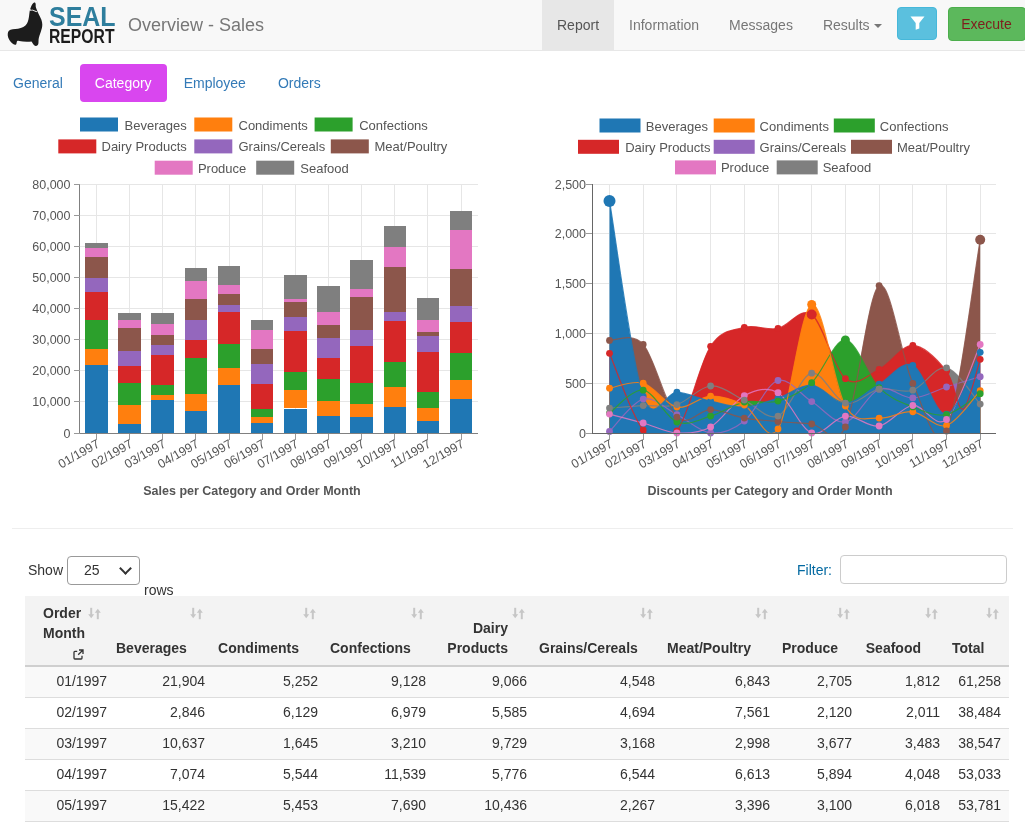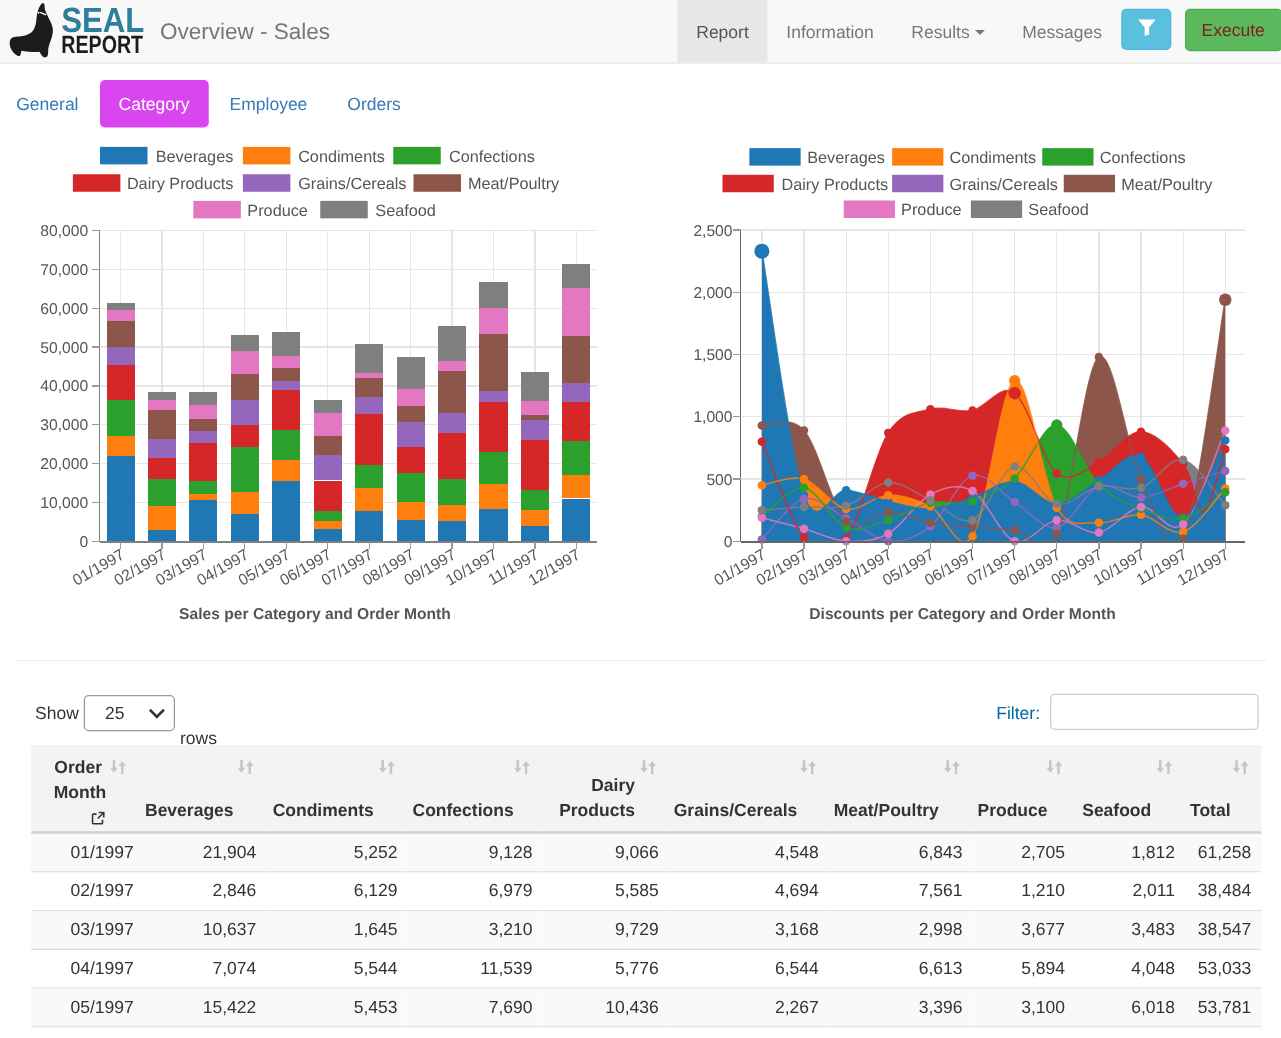--- a/index.html
+++ b/index.html
@@ -16,43 +16,43 @@
 .lshow{position:absolute;left:28px;top:562px;font-size:14px;color:#333}
 .selbox{position:absolute;left:67px;top:555.5px;width:71px;height:27px;border:1px solid #999;border-radius:4px;font-size:14px;color:#333;line-height:27px;background:#fff}
 .selbox .v{margin-left:16px}
 .selbox .ch{position:absolute;right:9px;top:7px;width:7px;height:7px;border-right:2px solid #333;border-bottom:2px solid #333;transform:rotate(45deg)}
 .rows{position:absolute;left:144px;top:582px;font-size:14px;color:#333}
 .flab{position:absolute;left:797px;top:562px;font-size:14px;color:#0369a1}
 .finp{position:absolute;left:840px;top:555px;width:165px;height:27px;border:1px solid #ccc;border-radius:4px;background:#fff}
 table.dt{position:absolute;left:25px;top:596px;width:984px;border-collapse:separate;border-spacing:0;table-layout:fixed;font-size:14px;color:#333}
 table.dt th{position:relative;box-sizing:border-box;background:#f3f3f3;font-weight:bold;vertical-align:bottom;text-align:right;padding:4px 27px 7px 4px;height:71px;border-bottom:2.5px solid #cfcfcf;line-height:20px}
 table.dt th .sorti{position:absolute;right:9px;top:10px}
-table.dt th.oth{vertical-align:top;text-align:center;padding:7px 30px 0 18px}
+table.dt th.oth{vertical-align:top;text-align:left;padding:7px 30px 0 18px}
 table.dt th.oth .s1i .sorti{right:auto;left:62px;top:10px}
 table.dt th.oth .oic{position:absolute;left:48px;top:49px}
 table.dt td{box-sizing:border-box;height:30.9px;padding:5px 8px;line-height:19.9px;border-bottom:1px solid #ddd;text-align:right;background:#fff}
 table.dt td.c1{padding-right:5px}
 table.dt tr.odd td{background:#f9f9f9}
 </style></head><body>
 <div class="navbar">
 <svg width="44" height="48" viewBox="0 0 44 48" style="position:absolute;left:6px;top:0">
       <path fill="#1c1c1c" d="M28.7,2.5 C29.5,2.8 29.8,3.8 29.7,4.8 C29.6,5.9 29.7,6.8 30.0,7.8 C30.9,10.5 32.1,12.9 33.4,15.4 C34.9,18.2 36.3,21.2 36.3,24.4 C36.3,27.0 35.6,29.2 34.9,31.4 C34.0,34.2 32.9,36.8 32.6,39.2 C32.4,41.4 32.8,43.8 31.8,44.9 C30.8,46.1 29.2,46.2 28.2,45.2 C27.2,44.2 26.4,42.6 25.5,41.4 C21.8,41.8 17.0,41.7 13.2,41.0 C11.9,40.7 11.3,40.3 10.9,41.4 C10.5,42.6 10.6,44.2 9.8,44.7 C9.0,45.1 7.8,44.5 6.8,43.8 C4.8,42.4 3.0,40.0 2.2,37.5 C1.4,35.0 1.6,32.2 2.9,30.8 C4.6,29.0 8.4,29.4 12.0,28.8 C15.8,28.2 19.4,26.4 21.0,23.6 C22.4,21.0 22.9,17.9 23.2,14.8 C23.4,12.6 23.8,10.5 24.3,8.8 C24.9,7.0 25.7,5.0 26.7,3.8 C27.3,3.0 28.1,2.3 28.7,2.5 Z"></path>
       <path fill="#f8f8f8" d="M24.1,9.1 L26.3,10.2 L24.3,11.0 Z"></path>
       <path d="M26.1,9.9 C27.7,10.7 29.2,11.3 30.8,11.8" stroke="#f8f8f8" stroke-width="1.05" fill="none"></path>
     </svg>
 <svg width="125" height="46" viewBox="0 0 125 46" style="position:absolute;left:0;top:2px">
       <text x="49" y="23.8" font-size="28" font-weight="bold" fill="#2e7e9d" textLength="66.5" lengthAdjust="spacingAndGlyphs">SEAL</text>
       <text x="49" y="40.5" font-size="20" font-weight="bold" fill="#1c1c1c" textLength="65.5" lengthAdjust="spacingAndGlyphs">REPORT</text>
     </svg>
 <div class="ptitle">Overview - Sales</div>
 <div class="nav">
       <a class="active" href="#">Report</a>
       <a href="#">Information</a>
+      <a href="#">Messages</a>
       <a href="#">Results<span style="display:inline-block;width:0;height:0;border-left:4px solid transparent;border-right:4px solid transparent;border-top:4px solid #777;vertical-align:2px;margin-left:4px"></span></a>
-      <a href="#">Messages</a>
     </div>
 <div class="btnf"><svg width="15" height="14" viewBox="0 0 15 14" style="vertical-align:-2px">
         <path fill="#fff" d="M0.5 0.5 H14.5 L9.3 7 V12.6 L5.7 13.8 V7 Z"></path>
       </svg></div>
 <div class="btne">Execute</div>
 </div>
 <div class="tabs">
     <a href="#">General</a>
     <a class="active" href="#">Category</a>
     <a href="#">Employee</a>
@@ -571,21 +571,21 @@
         <td>61,258</td>
       </tr>
       <tr>
         <td class="c1">02/1997</td>
         <td>2,846</td>
         <td>6,129</td>
         <td>6,979</td>
         <td>5,585</td>
         <td>4,694</td>
         <td>7,561</td>
-        <td>1,210</td>
+        <td>2,120</td>
         <td>2,011</td>
         <td>38,484</td>
       </tr>
       <tr class="odd">
         <td class="c1">03/1997</td>
         <td>10,637</td>
         <td>1,645</td>
         <td>3,210</td>
         <td>9,729</td>
         <td>3,168</td>

